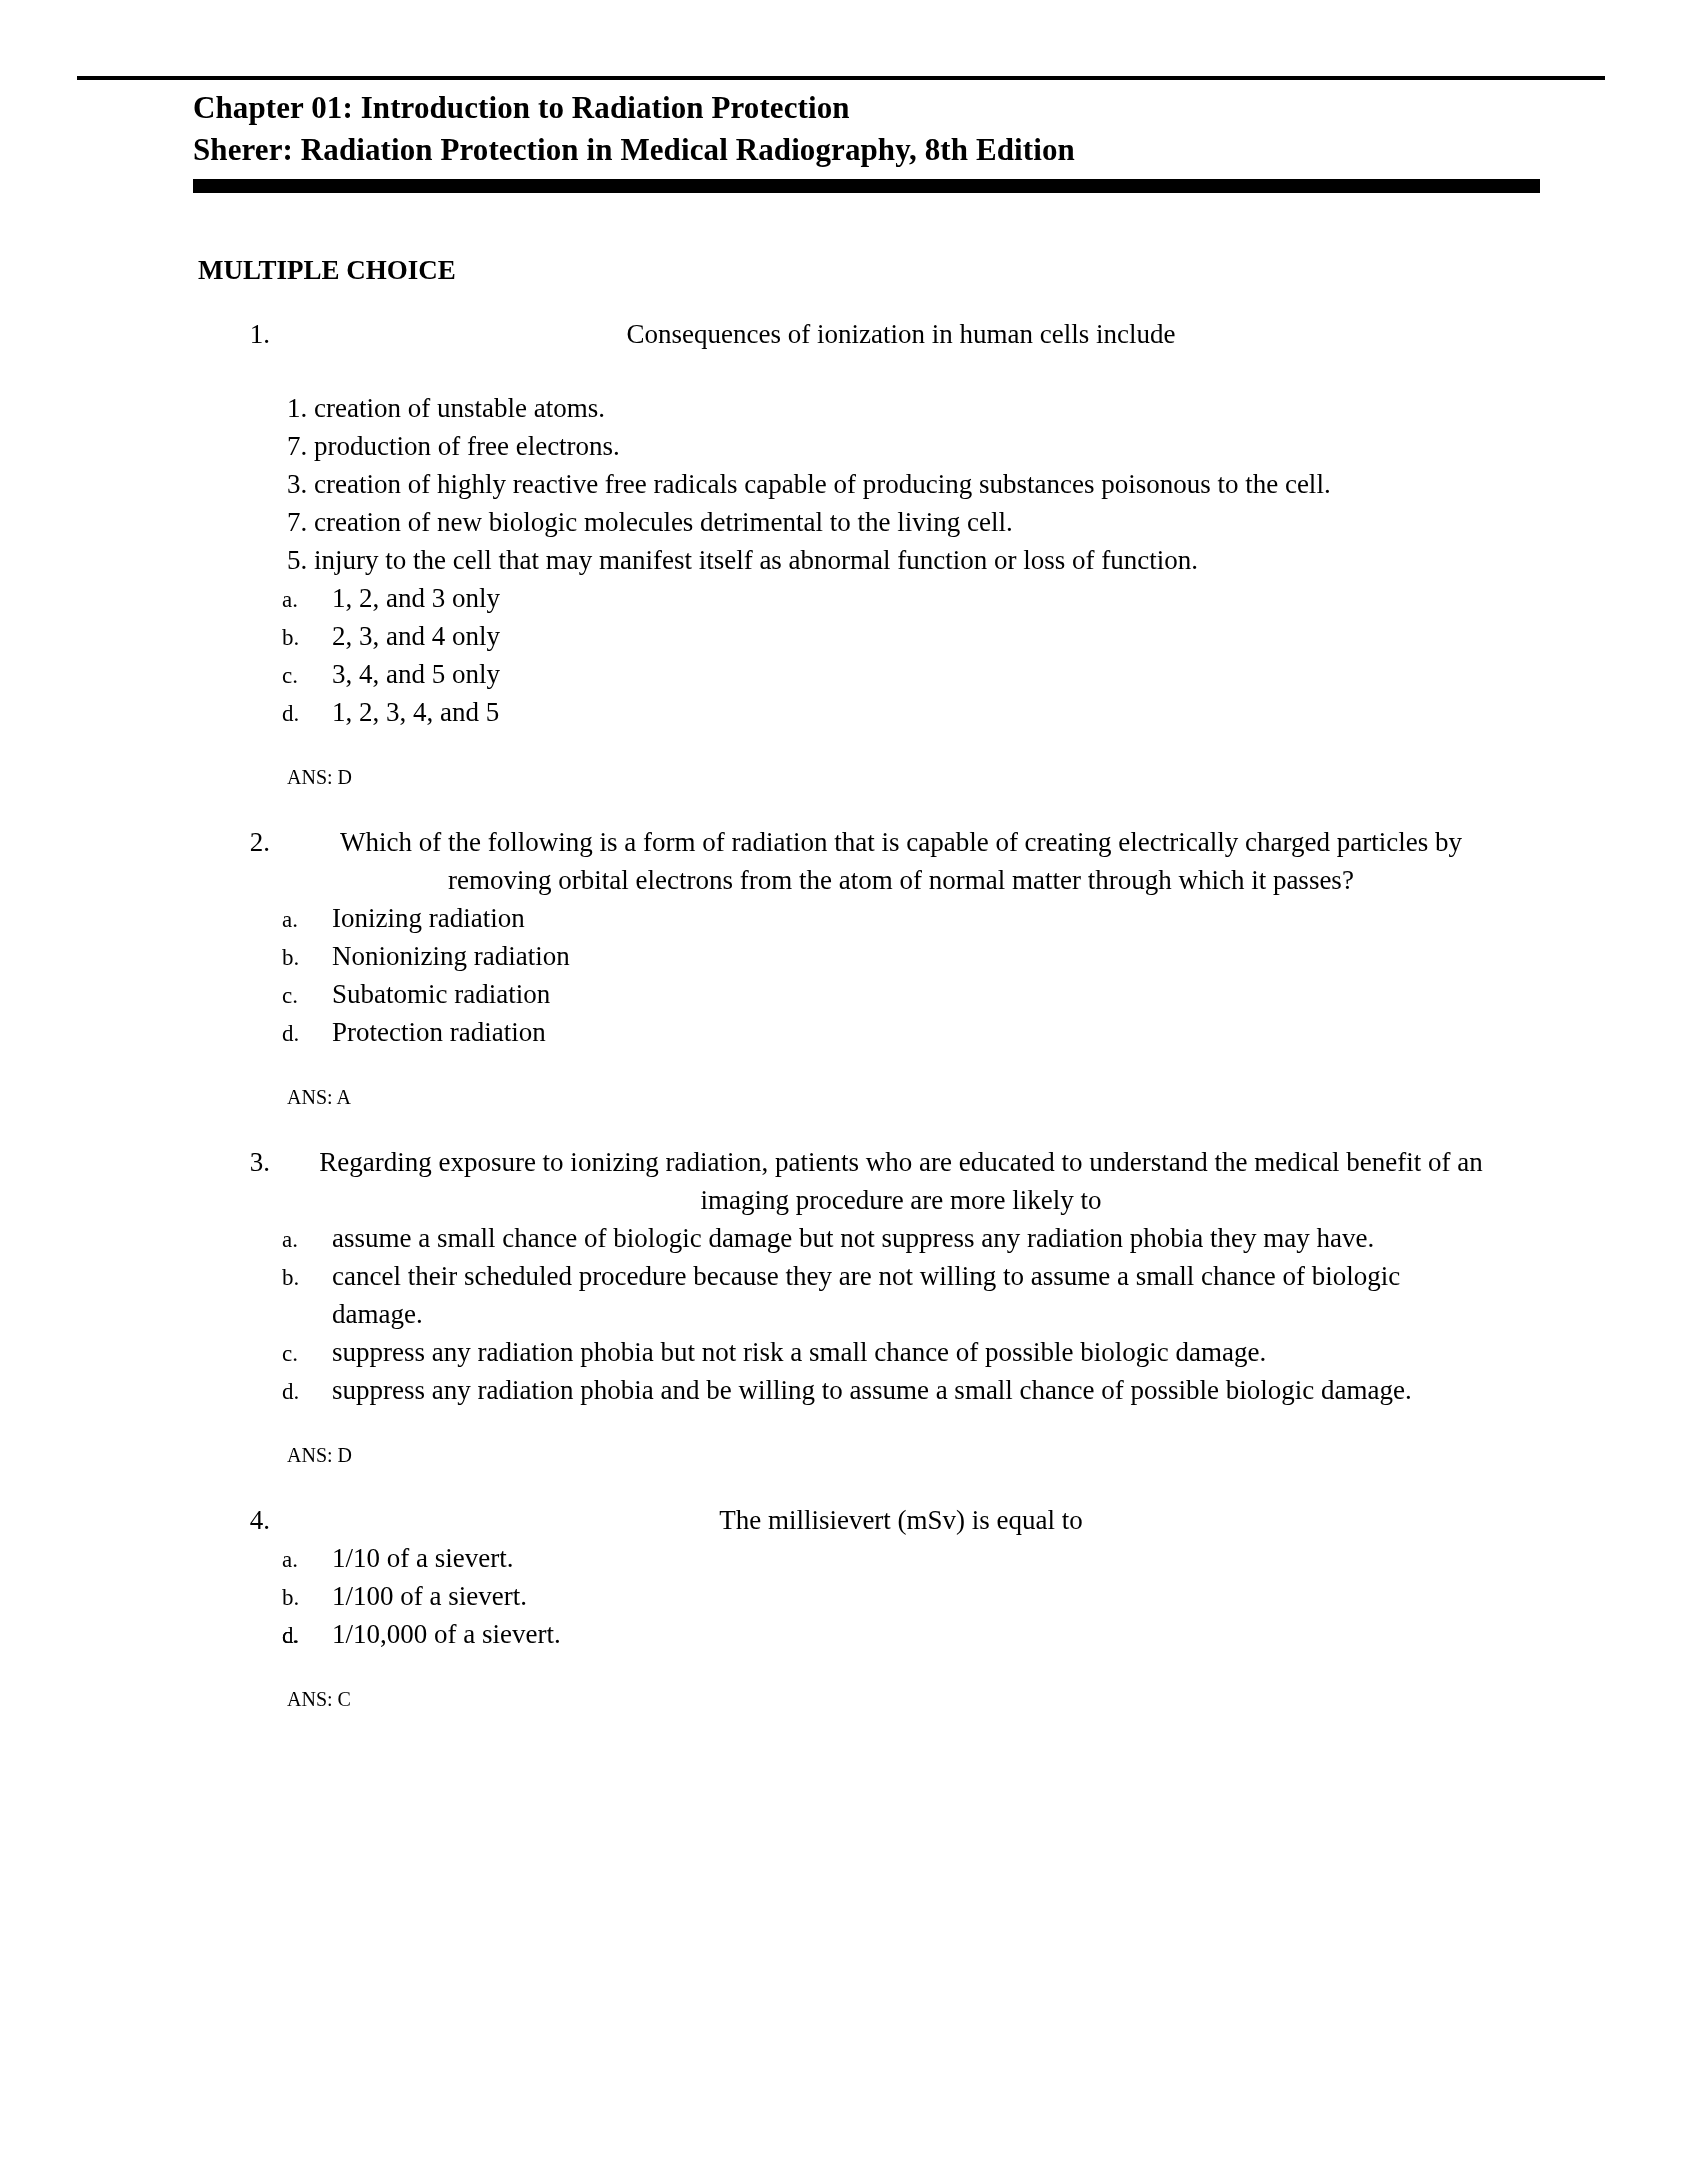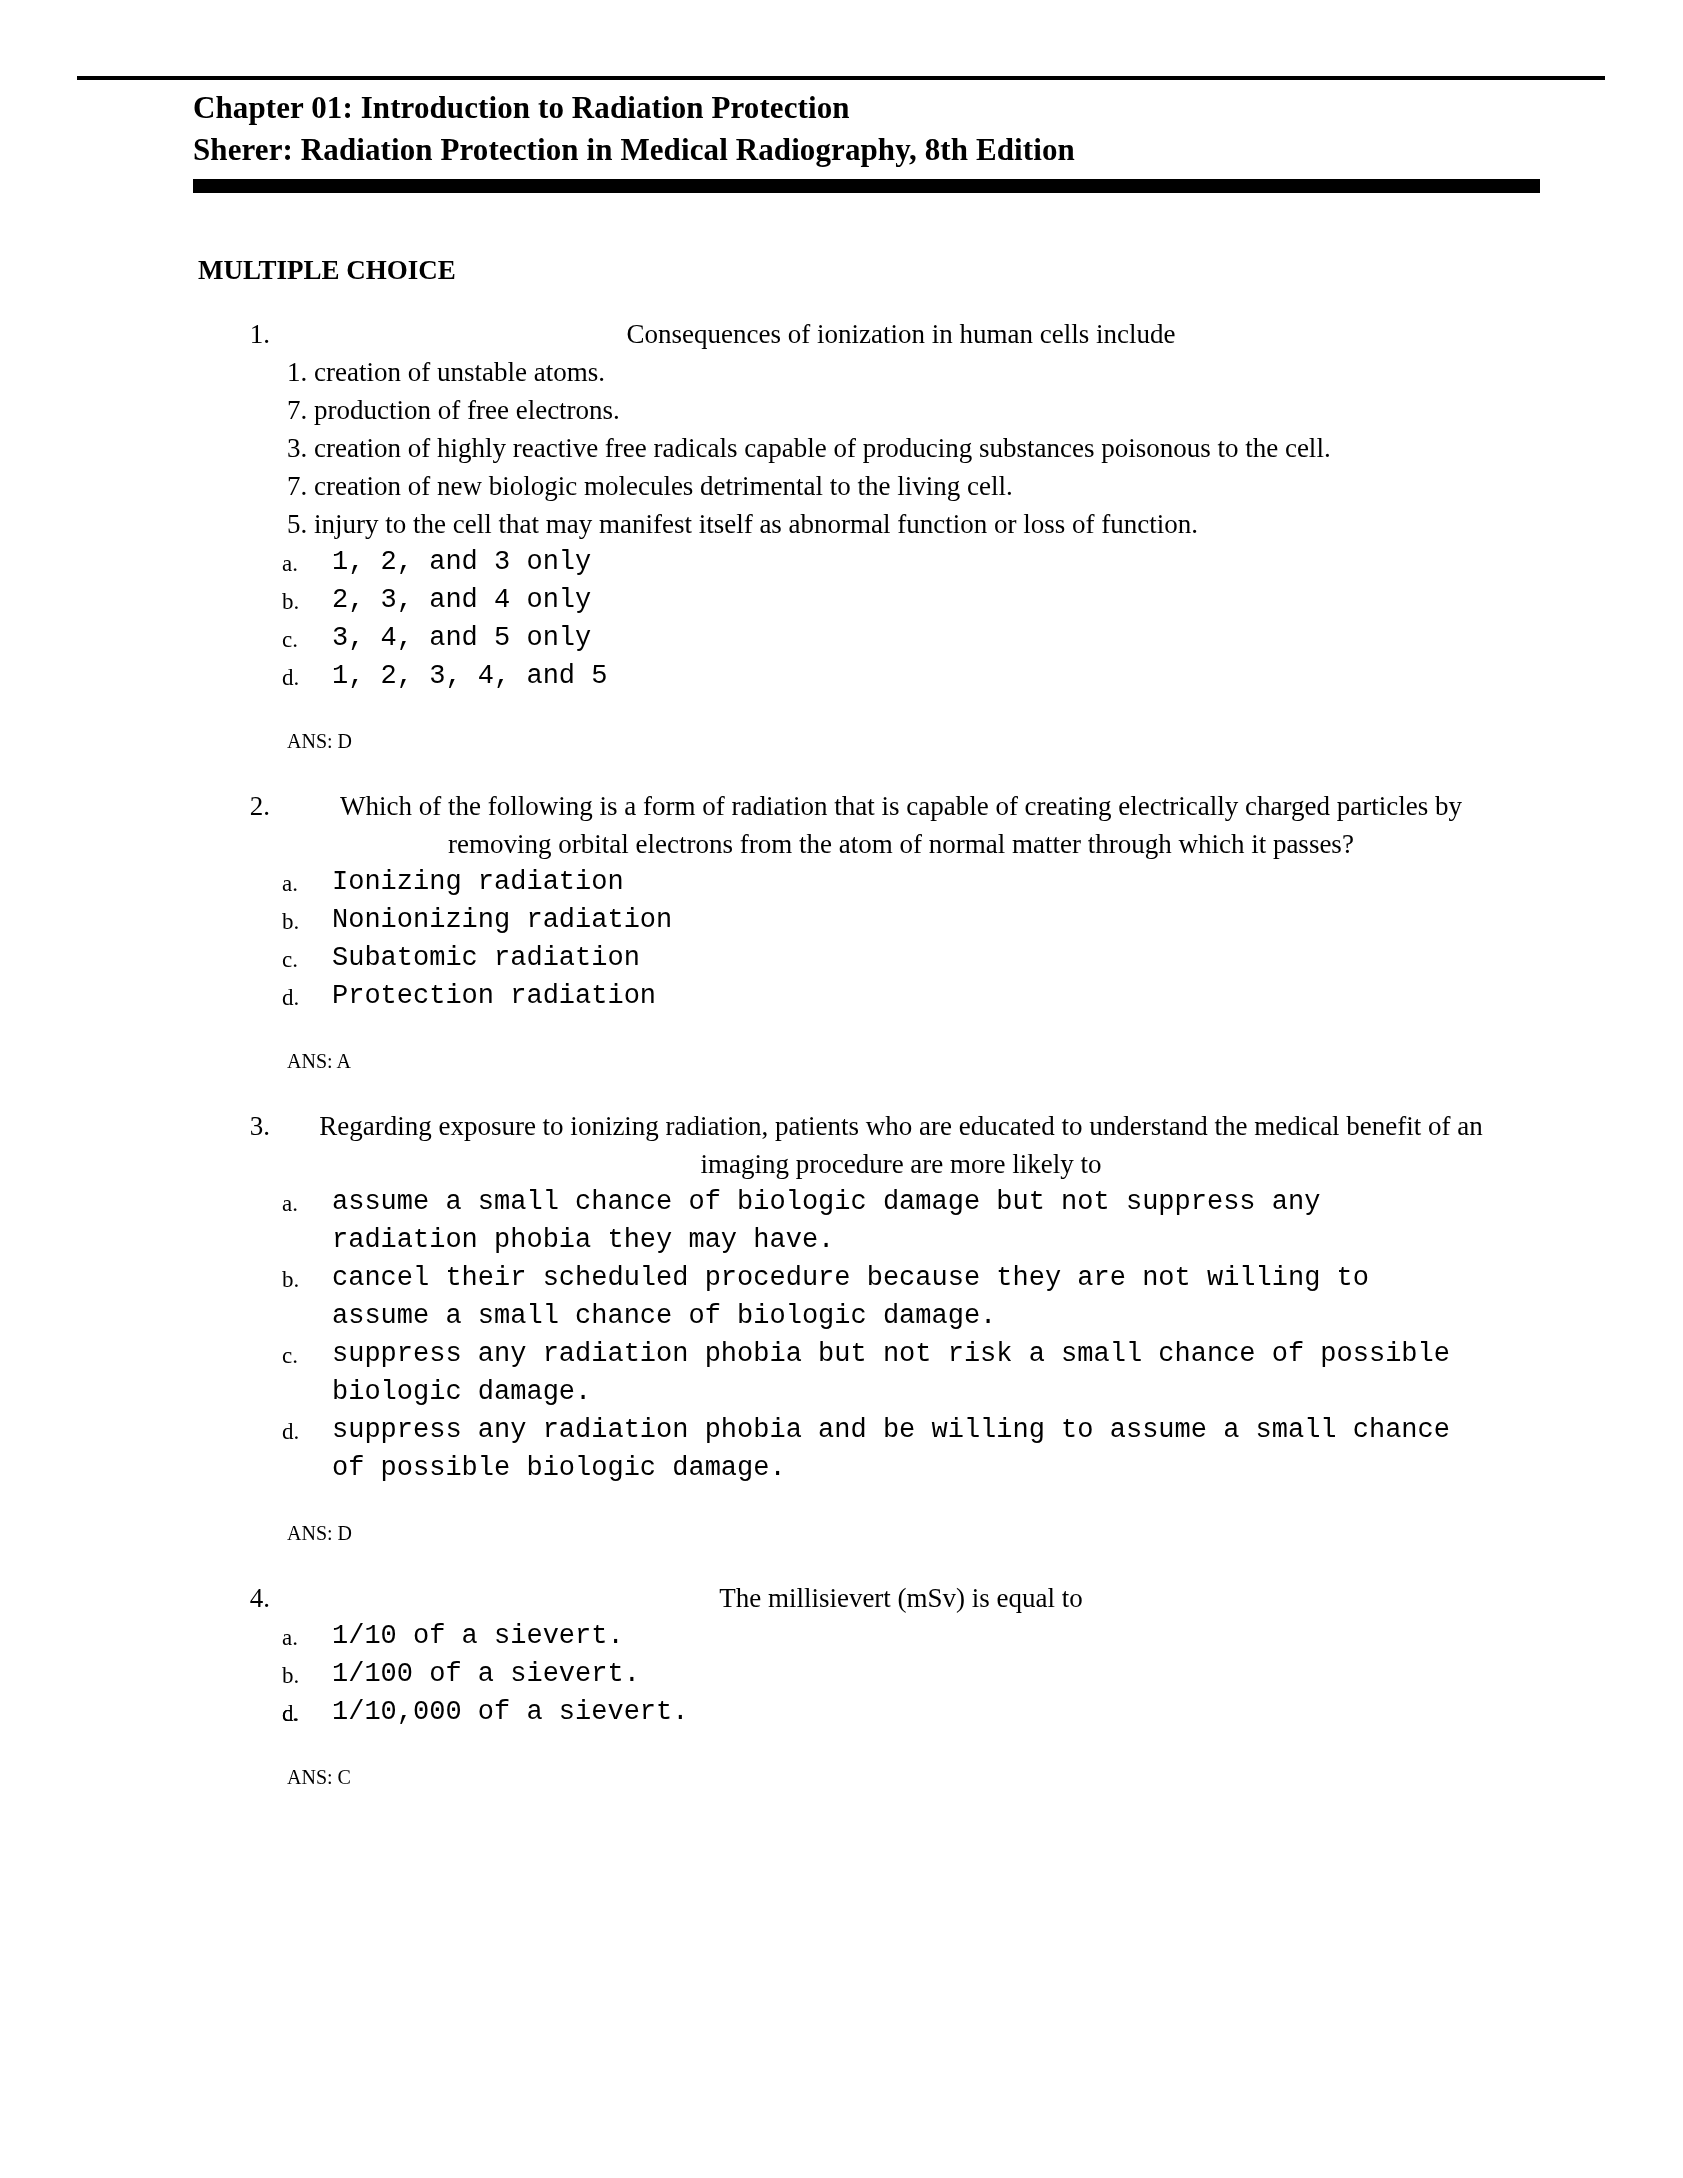--- a/index.html
+++ b/index.html
@@ -100,20 +100,21 @@
   .q-text {
     font-size: 27px;
     line-height: 38px;
     text-align: center;
   }
 
   
   .stem-items {
     padding-left: 287px;
     padding-right: 168px;
+    margin-top: 36px;
   }
   .stem-item {
     font-size: 27px;
     line-height: 38px;
   }
 
   
   .choices {
     margin-top: 0;
   }
@@ -128,21 +129,20 @@
     position: absolute;
     left: 282px;
     top: 2px;
     width: 34px;
     text-align: left;
     font-size: 23px;
     line-height: 38px;
   }
   .choice-text {
     display: block;
-    font-family: Liberation Mono, monospace;
   }
 
   .answer {
     padding-left: 287px;
     font-size: 20px;
     line-height: 38px;
     margin-top: 27px;
   }
 
   .q-gap {

